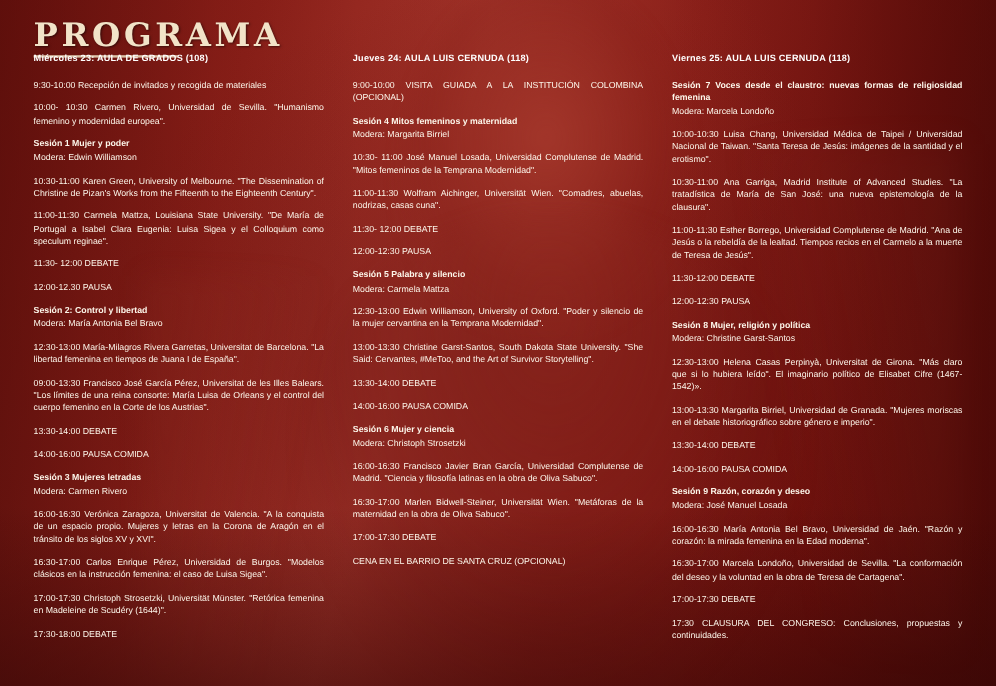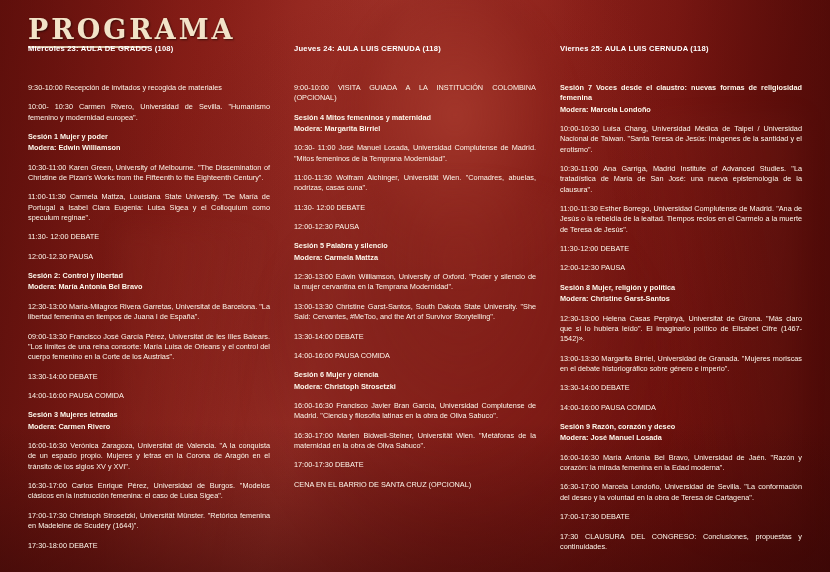--- a/index.html
+++ b/index.html
@@ -99,34 +99,34 @@
     line-height: 1.42;
     text-align: justify;
     overflow: hidden;
   }
   .col-1 { margin-right: 8px; }
   .col-2 { margin-right: 8px; }
 
   .day-header {
     font-size: 7.6px;
     font-weight: bold;
-    margin-bottom: 28px;
+    margin-bottom: 11px;
     color: #ffffff;
     letter-spacing: 0.2px;
   }
   .day-header .venue { font-weight: bold; }
 
   .blk { margin-bottom: 9px; }
   .b { font-weight: normal; }
   .sess {
     font-weight: bold;
     margin-bottom: 1px;
   }
   .mod {
-    font-weight: bold;
+    font-weight: normal;
     margin-bottom: 7px;
   }
 </style>
 </head>
 <body>
 
 <div id="page">
   <div class="veil veil-head"></div>
   <div class="veil veil-body"></div>
   <div class="veil veil-fold-a"></div>

